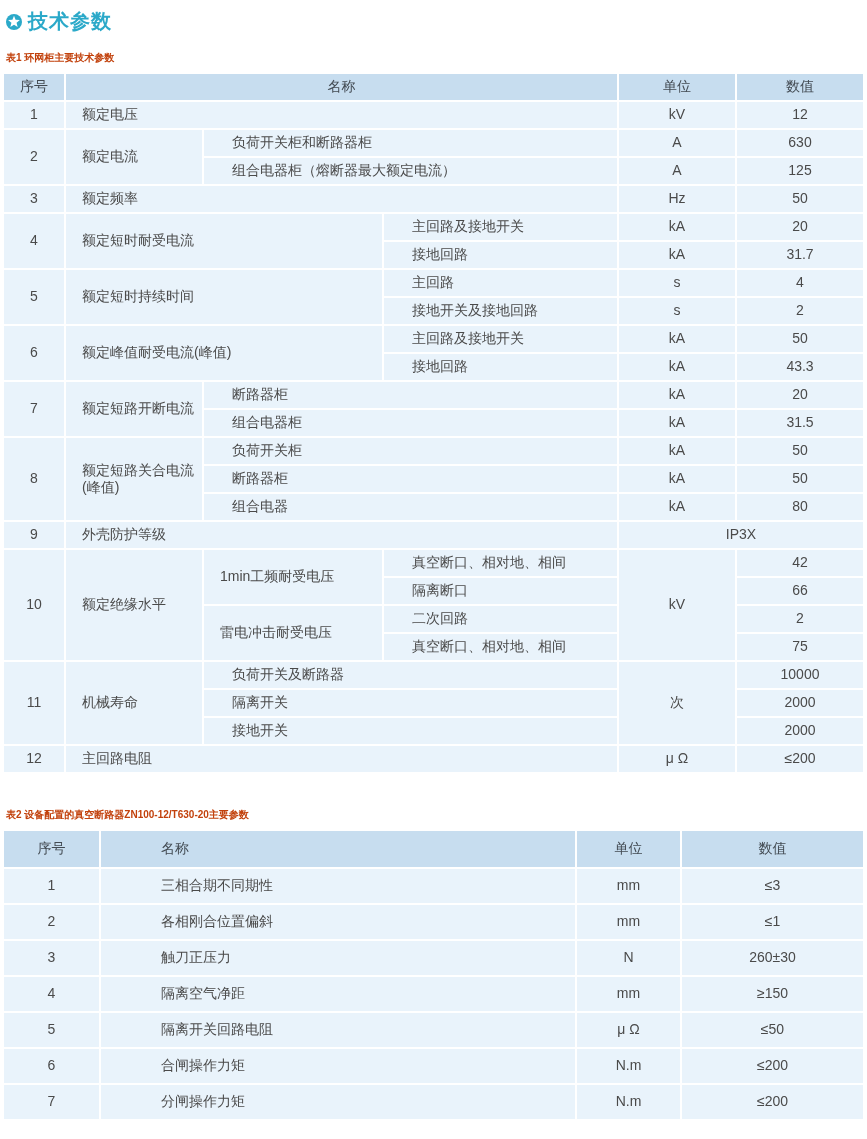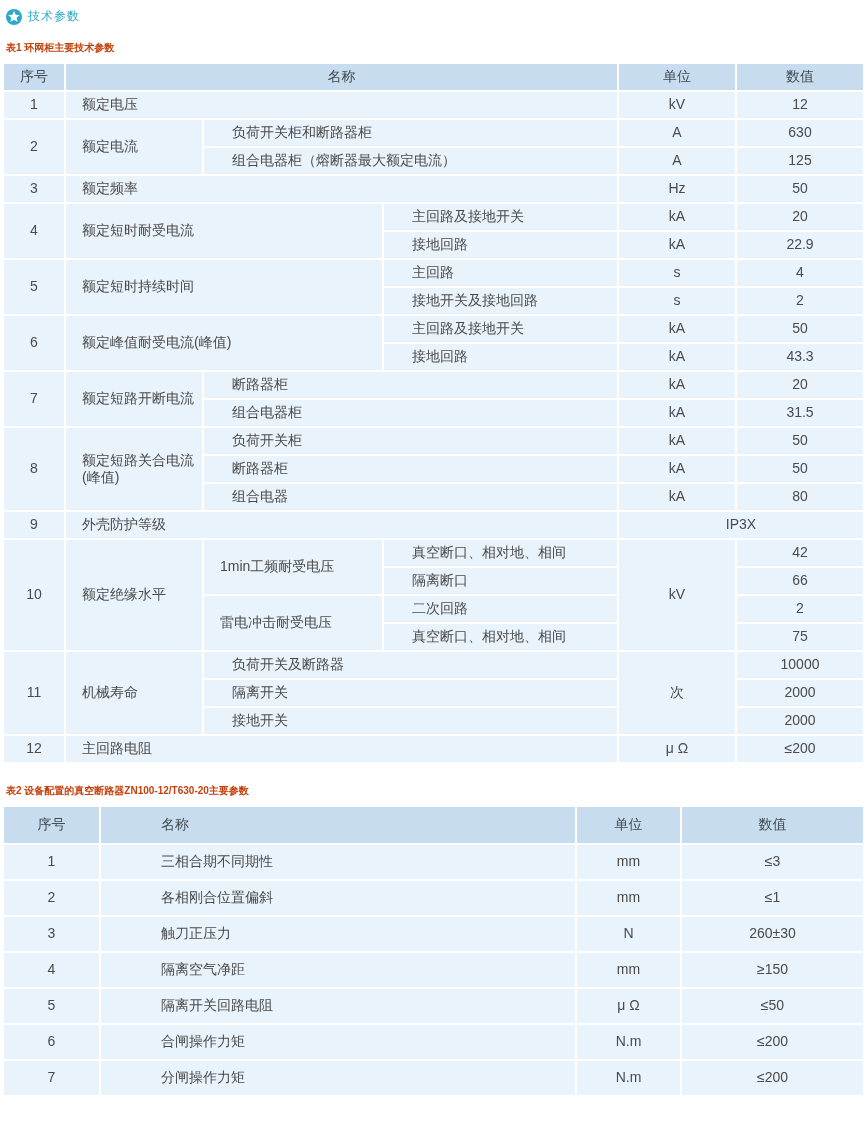--- a/index.html
+++ b/index.html
@@ -7,24 +7,24 @@
     width:867px;
     font-family:"Liberation Sans","DejaVu Sans",sans-serif;
     color:#4a4a4a;
     -webkit-font-smoothing:antialiased;
   }
   .page{padding:6px 2px 0 2px;}
 
   
   .title-row{display:flex;align-items:center;gap:6px;padding:2px 4px 6px 4px;}
   .title-row .icon{width:16px;height:16px;display:inline-block;flex:0 0 auto;}
-  .page-title{color:#2BA9C9;font-size:12px;font-weight:normal;letter-spacing:1px;}
+  .page-title{color:#2BA9C9;font-size:20px;font-weight:bold;letter-spacing:1px;}
 
   .caption{font-size:10px;font-weight:bold;color:#c2410c;margin:10px 4px 7px 4px;}
-  .caption2{margin-top:20px;}
+  .caption2{margin-top:34px;}
 
   table{
     border-collapse:separate;
     border-spacing:2px;
     table-layout:fixed;
     width:863px;
   }
   th,td{
     background:#E9F3FB;
     font-size:14px;
@@ -109,21 +109,21 @@
     <tr>
       <td rowspan="2">4</td>
       <td rowspan="2" colspan="2" class="name">额定短时耐受电流</td>
       <td class="sub">主回路及接地开关</td>
       <td>kA</td>
       <td>20</td>
     </tr>
     <tr>
       <td class="sub">接地回路</td>
       <td>kA</td>
-      <td>22.9</td>
+      <td>31.7</td>
     </tr>
     <tr>
       <td rowspan="2">5</td>
       <td rowspan="2" colspan="2" class="name">额定短时持续时间</td>
       <td class="sub">主回路</td>
       <td>s</td>
       <td>4</td>
     </tr>
     <tr>
       <td class="sub">接地开关及接地回路</td>

